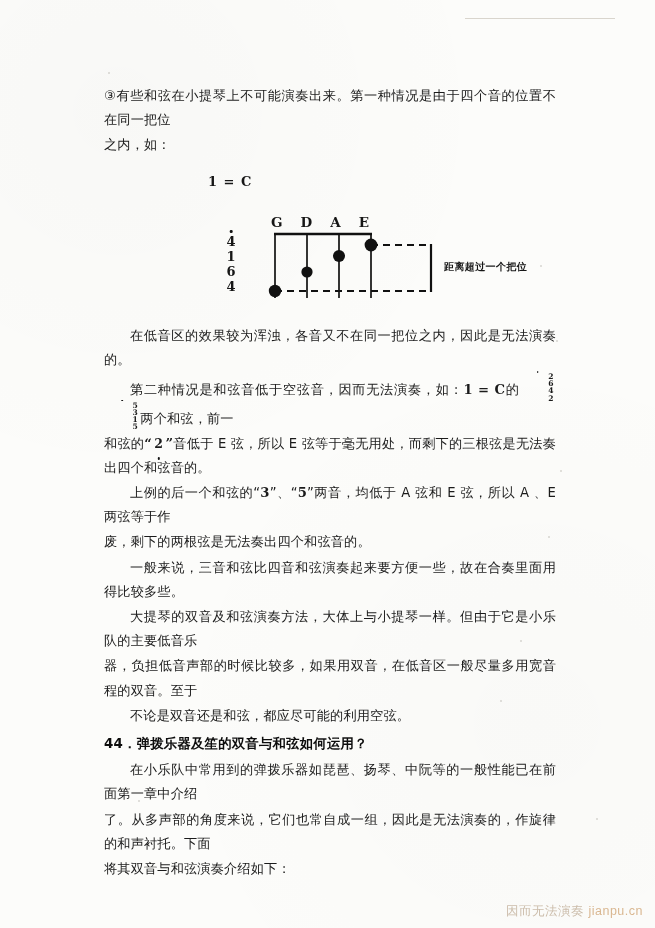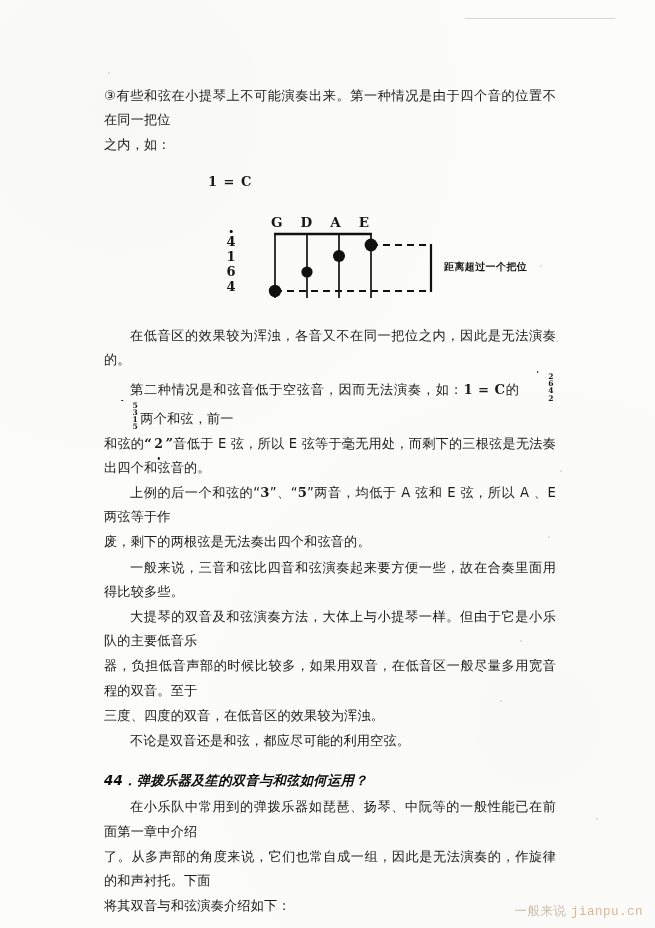--- a/index.html
+++ b/index.html
@@ -41,27 +41,26 @@
     line-height: 24.2px;
     text-align: justify;
     text-justify: inter-ideograph;
     letter-spacing: .15px;
     color: #1b1b1b;
   }
   p.indent {
     text-indent: 26px;
   }
   .heading {
-    margin: 16px 0 2px 0;
+    margin: 4px 0 2px 0;
     font-size: 13.4px;
     line-height: 24.2px;
     font-weight: bold;
     letter-spacing: .2px;
     color: #0d0d0d;
-    font-style: italic;
   }
 
   
   .figure {
     position: relative;
     height: 142px;
     margin: 14px 0 10px 0;
   }
   .key-sig {
     position: absolute;
@@ -167,21 +166,21 @@
   .watermark {
     position: absolute;
     right: 12px;
     bottom: 8px;
     font-size: 12.5px;
     color: #c9b9a6;
     letter-spacing: .5px;
     opacity: .95;
   }
   .watermark .wm-latin {
-    font-family: Liberation Mono, monospace;
+    font-family: Liberation Sans, sans-serif;
     color: #d8b48c;
   }
   .topline {
     position: absolute;
     right: 40px;
     top: 18px;
     width: 150px;
     height: 1px;
     background: #cfcbc2;
     opacity: .8;
@@ -255,28 +254,27 @@
 
     <p class="para"><span>和弦的</span><span class="q">“<span class="jp-low">2</span>”</span><span>音低于 E 弦，所以 E 弦等于毫无用处，而剩下的三根弦是无法奏出四个和弦音的。</span></p>
 
     <p class="para indent"><span>上例的后一个和弦的“</span><span class="lat">3</span><span>”、“</span><span class="lat">5</span><span>”两音，均低于 A 弦和 E 弦，所以 A 、E 两弦等于作</span></p>
     <p class="para">废，剩下的两根弦是无法奏出四个和弦音的。</p>
 
     <p class="para indent">一般来说，三音和弦比四音和弦演奏起来要方便一些，故在合奏里面用得比较多些。</p>
 
     <p class="para indent">大提琴的双音及和弦演奏方法，大体上与小提琴一样。但由于它是小乐队的主要低音乐</p>
     <p class="para">器，负担低音声部的时候比较多，如果用双音，在低音区一般尽量多用宽音程的双音。至于</p>
-    <p class="para">三度、四度的双音，在低音区的效果较为浑浊。</p>
 
     <p class="para indent">不论是双音还是和弦，都应尽可能的利用空弦。</p>
 
     <div class="heading">44．弹拨乐器及笙的双音与和弦如何运用？</div>
 
     <p class="para indent">在小乐队中常用到的弹拨乐器如琵琶、扬琴、中阮等的一般性能已在前面第一章中介绍</p>
     <p class="para">了。从多声部的角度来说，它们也常自成一组，因此是无法演奏的，作旋律的和声衬托。下面</p>
     <p class="para">将其双音与和弦演奏介绍如下：</p>
 
   </div>
 
 
-  <div class="watermark"><span>一般来说</span> <span class="wm-latin">jianpu.cn</span></div>
+  <div class="watermark"><span>因而无法演奏</span> <span class="wm-latin">jianpu.cn</span></div>
 
 </div>
 
 </body></html>

